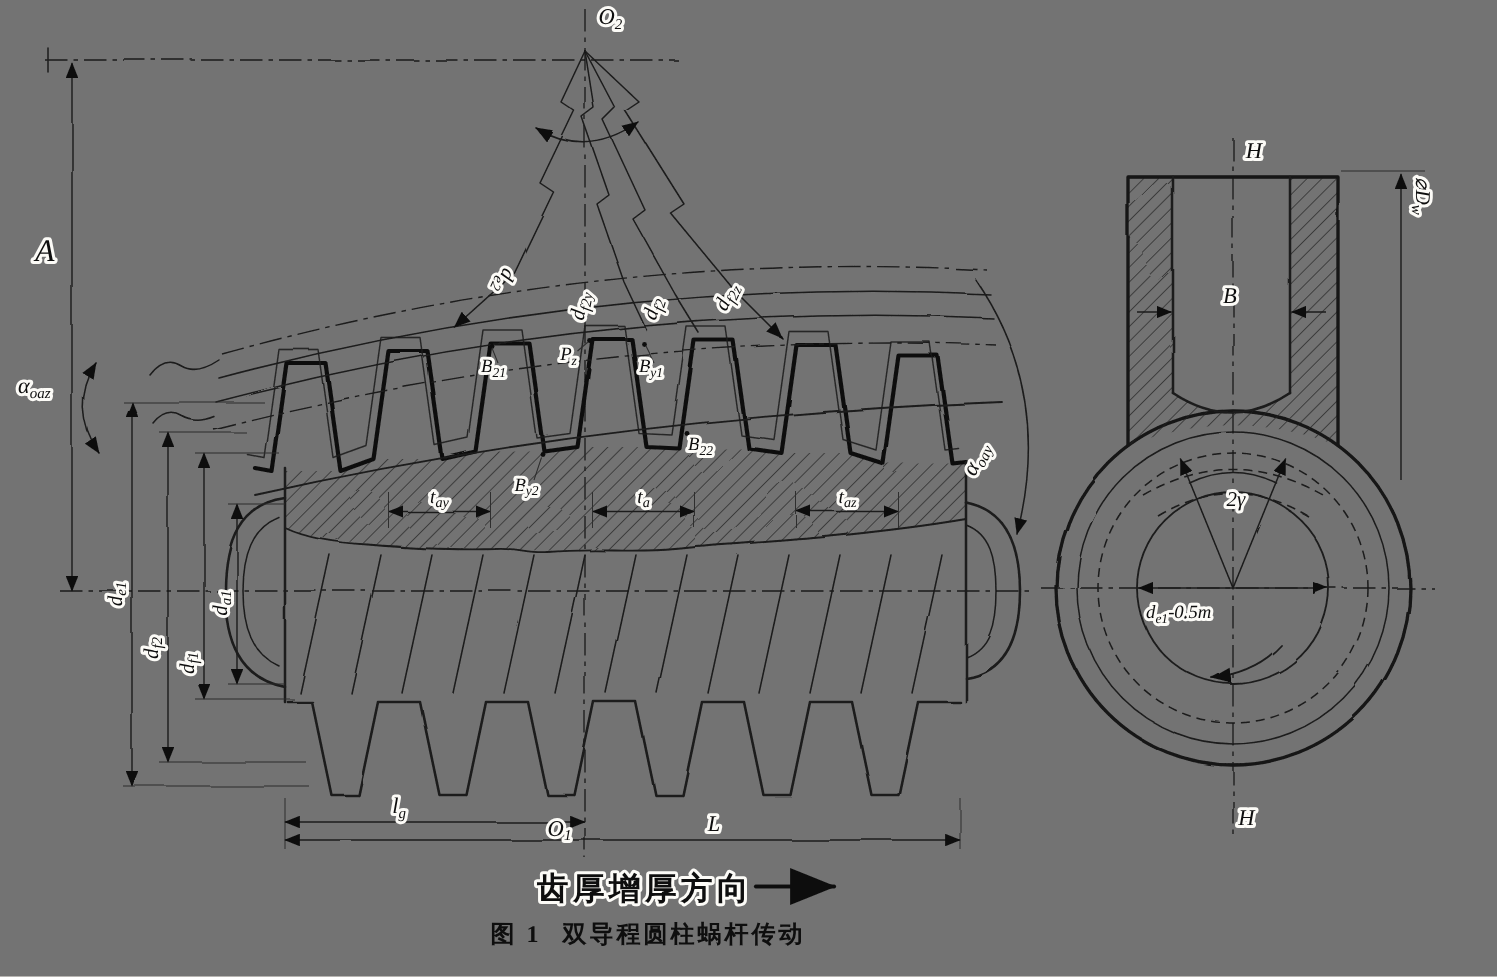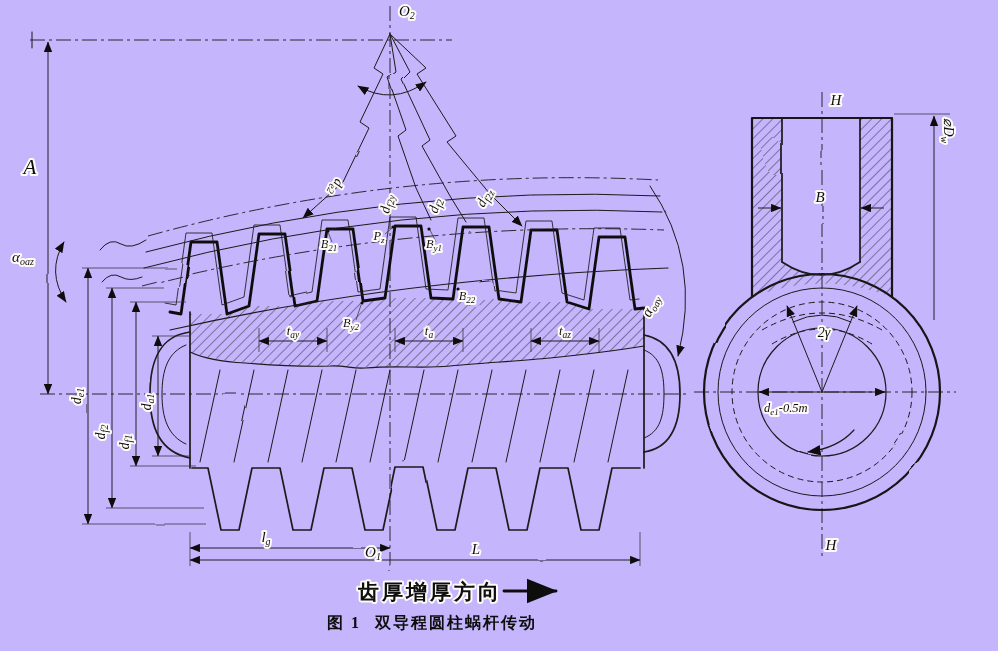--- a/index.html
+++ b/index.html
@@ -1,16 +1,16 @@
 <!DOCTYPE html>
 <html><head>
 <meta charset="utf-8">
 <style>
   html,body{margin:0;padding:0;background:#e9e7e2;}
-  .page{width:998px;height:651px;background:#c4b5fd;position:relative;overflow:hidden;}
+  .page{width:998px;height:651px;background:#737373;position:relative;overflow:hidden;}
   svg{display:block}
   .s1{stroke:#1b1b1b;stroke-width:1;fill:none;stroke-linecap:round;stroke-linejoin:round}
   .s12{stroke:#1b1b1b;stroke-width:1.2;fill:none;stroke-linecap:round;stroke-linejoin:round}
   .s16{stroke:#1b1b1b;stroke-width:1.7;fill:none;stroke-linecap:round;stroke-linejoin:round}
   .s2{stroke:#141414;stroke-width:2.2;fill:none;stroke-linecap:round;stroke-linejoin:round}
   .s28{stroke:#101010;stroke-width:2.8;fill:none;stroke-linecap:round;stroke-linejoin:round}
   .cl{stroke:#1b1b1b;stroke-width:.9;fill:none;stroke-dasharray:15 4 3 4}
   .dsh{stroke:#1b1b1b;stroke-width:1;fill:none;stroke-dasharray:6 4}
   .dim{stroke:#1b1b1b;stroke-width:.95;fill:none}
   .ext{stroke:#2e2e2e;stroke-width:.7;fill:none}

